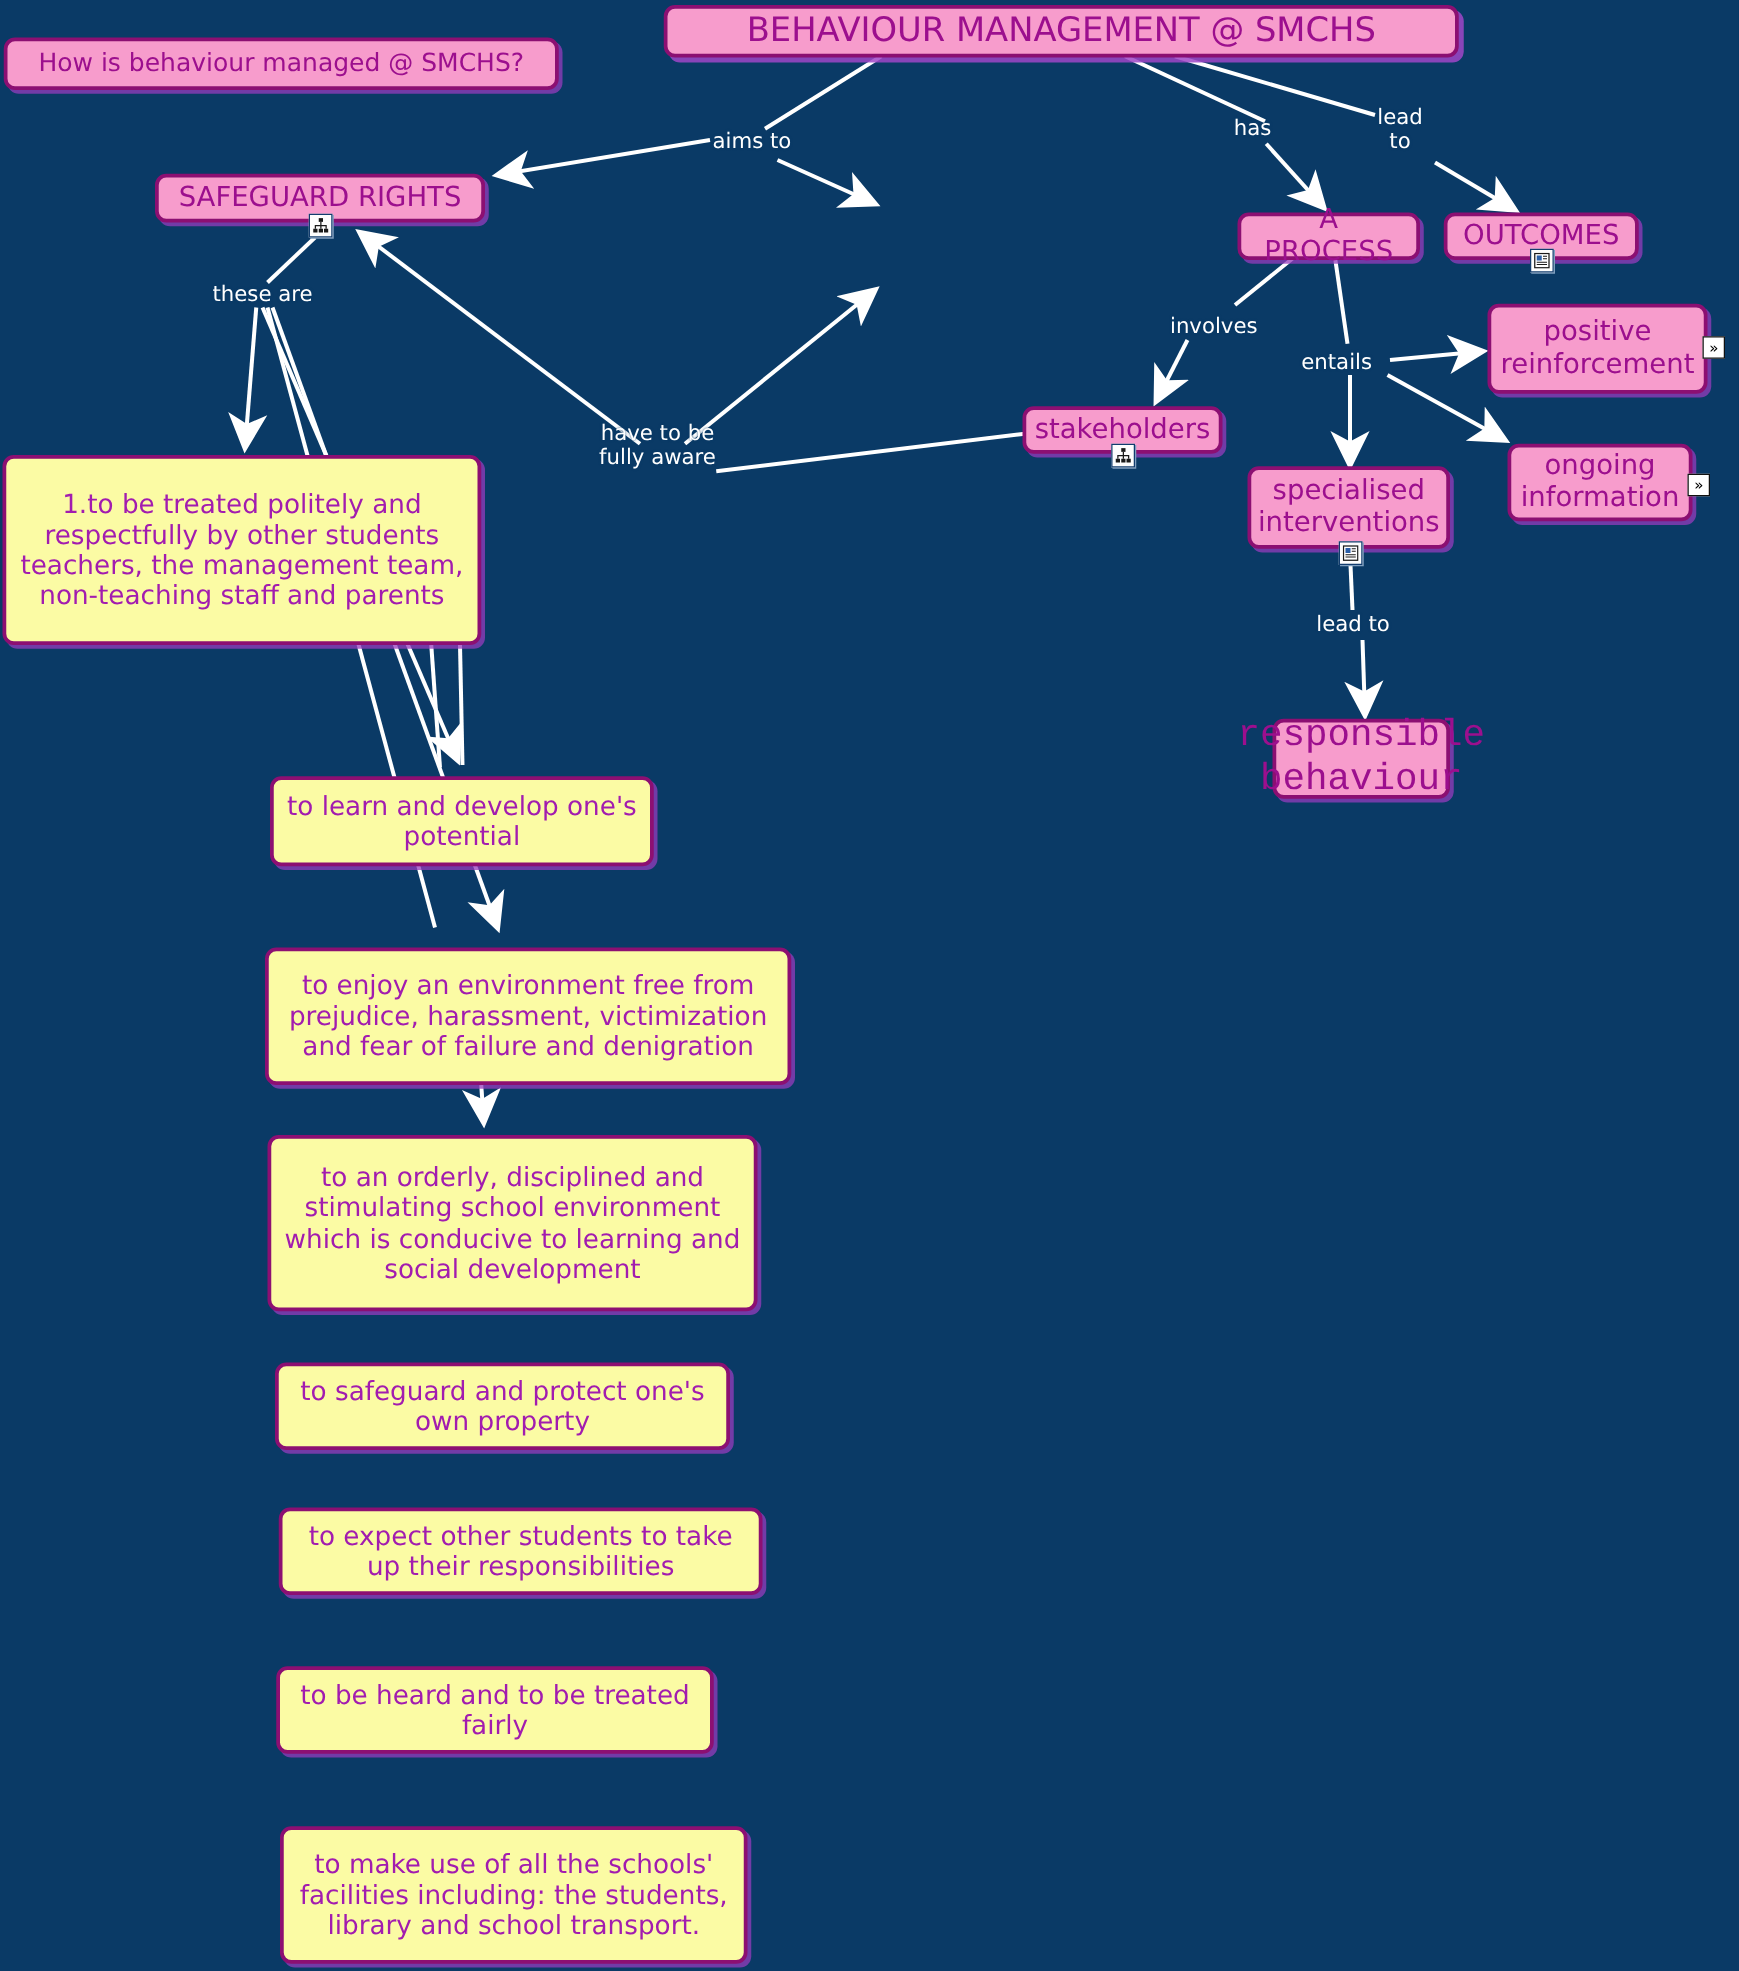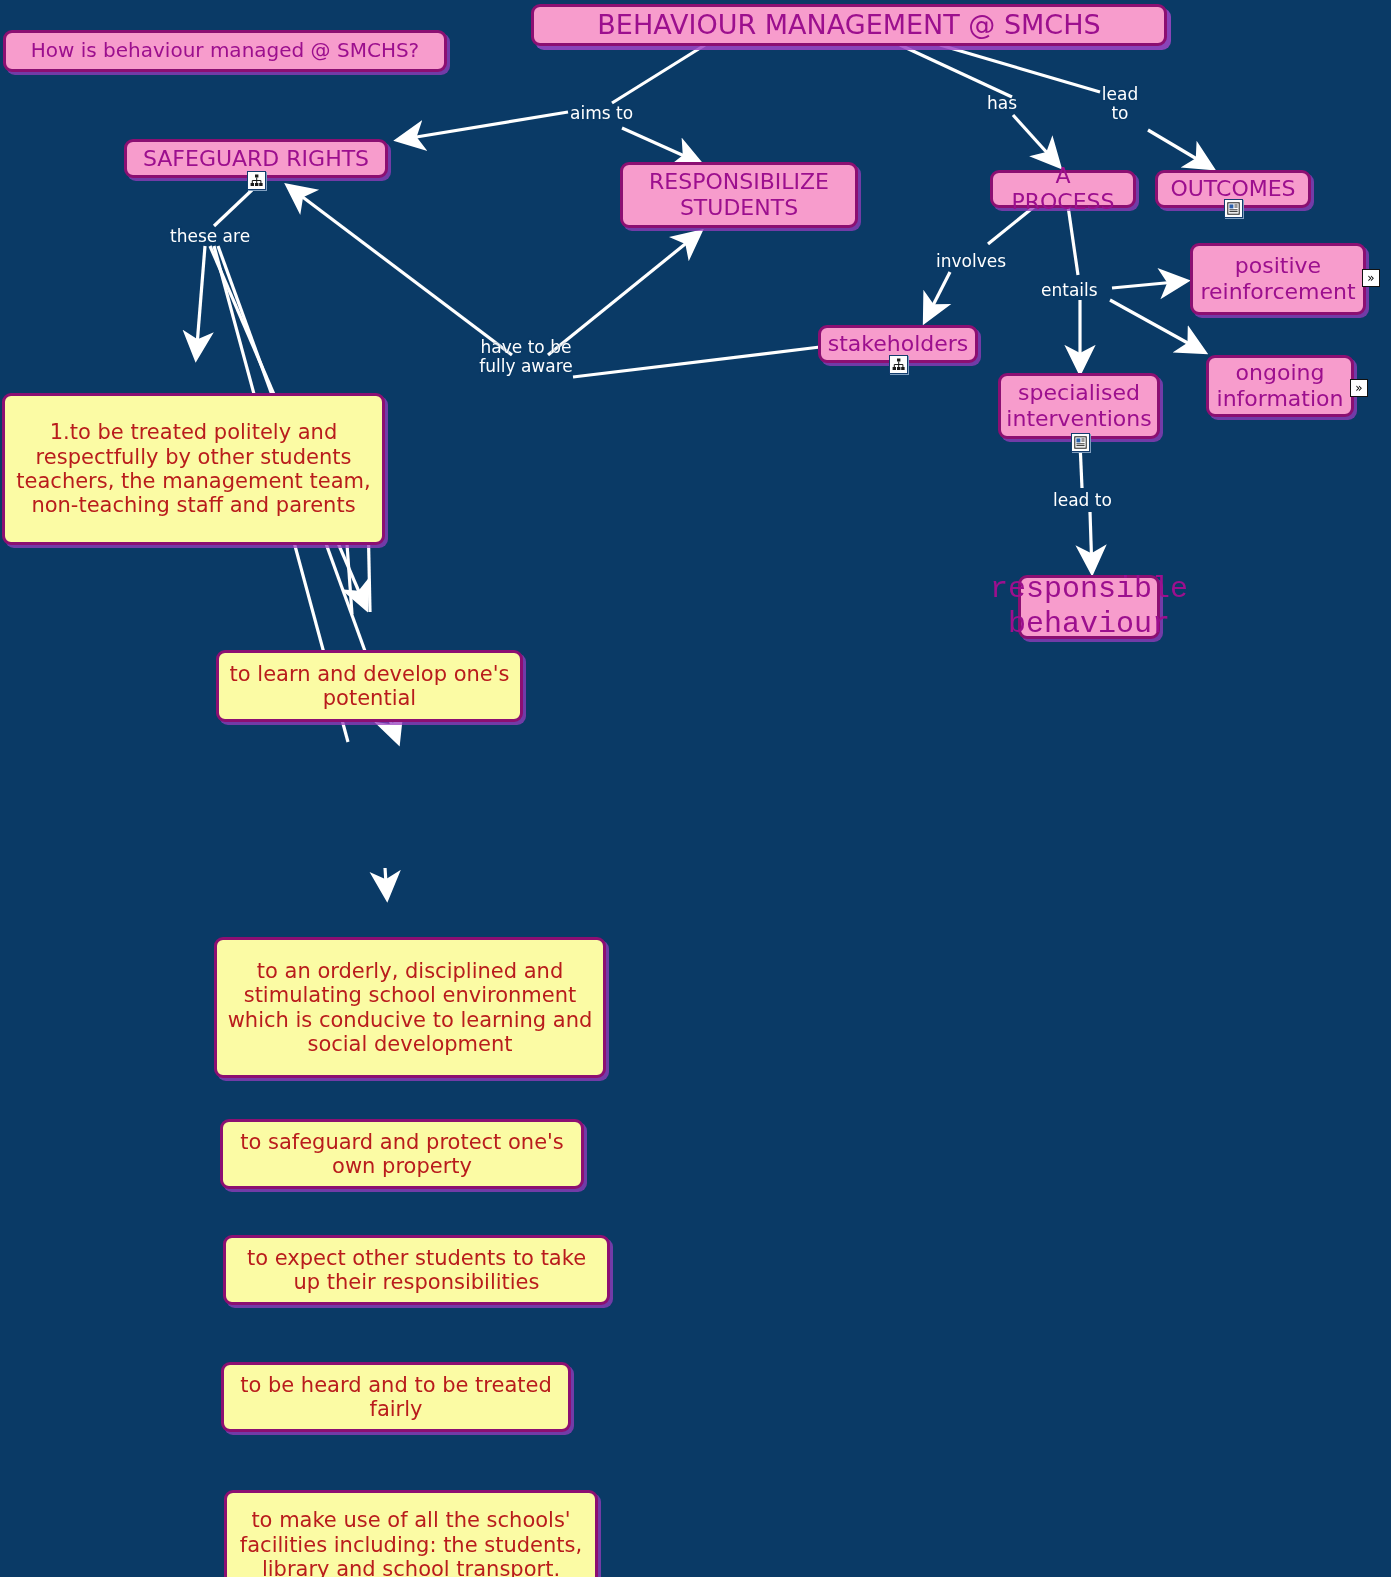--- a/index.html
+++ b/index.html
@@ -35,22 +35,21 @@
     line-height: 1.16;
     padding: 4px 10px;
     z-index: 3;
   }
   .concept {
     background: #f79ccc;
     color: #9c0f8e;
   }
   .detail {
     background: #fbfba4;
-    color: #b91c1c;
-    margin-top: 29px;
+    color: #a21caf;
   }
   .title-node {
     background: #f79ccc;
     color: #9c0f8e;
     border: 3px solid #8c0f72;
     box-shadow: 4px 4px 0 rgba(160, 70, 200, 0.85);
   }
   .linklabel {
     position: absolute;
     color: #ffffff;
@@ -166,23 +165,20 @@
   <div class="icon-badge" style="left:247px; top:171px;">
     <svg width="13" height="13" viewBox="0 0 13 13">
         <rect x="5" y="0.5" width="3.4" height="3" fill="#1a1a1a"></rect>
         <rect x="0.6" y="9" width="3.4" height="3" fill="#1a1a1a"></rect>
         <rect x="5" y="9" width="3.4" height="3" fill="#1a1a1a"></rect>
         <rect x="9.2" y="9" width="3.4" height="3" fill="#1a1a1a"></rect>
         <path d="M6.7,3.5 L6.7,6.5 M2.3,9 L2.3,6.5 L10.9,6.5 L10.9,9 M6.7,6.5 L6.7,9" stroke="#1a1a1a" stroke-width="1" fill="none"></path>
       </svg>
   </div>
 
-  <div class="node concept" style="left:620px; top:162px; width:238px; height:66px; font-size:22px;">
-    <span>RESPONSIBILIZE STUDENTS</span>
-  </div>
 
   <div class="node concept" style="left:990px; top:170px; width:146px; height:38px; font-size:22px;">
     <span>A PROCESS</span>
   </div>
 
   <div class="node concept" style="left:1155px; top:170px; width:156px; height:38px; font-size:22px;">
     <span>OUTCOMES</span>
   </div>
   <div class="icon-badge" style="left:1224px; top:199px;">
     <svg width="13" height="13" viewBox="0 0 13 13">
@@ -231,20 +227,23 @@
   </div>
 
   <div class="node detail" style="left:2px; top:364px; width:383px; height:152px; font-size:21px;">
     <span>1.to be treated politely and respectfully by other students teachers, the management team, non-teaching staff and parents</span>
   </div>
 
   <div class="node detail" style="left:216px; top:621px; width:307px; height:72px; font-size:21px;">
     <span>to learn and develop one's potential</span>
   </div>
 
+  <div class="node detail" style="left:212px; top:758px; width:421px; height:110px; font-size:21px;">
+    <span>to enjoy an environment free from prejudice, harassment, victimization and fear of failure and denigration</span>
+  </div>
 
   <div class="node detail" style="left:214px; top:908px; width:392px; height:141px; font-size:21px;">
     <span>to an orderly, disciplined and stimulating school environment which is conducive to learning and social development</span>
   </div>
 
   <div class="node detail" style="left:220px; top:1090px; width:364px; height:70px; font-size:21px;">
     <span>to safeguard and protect one's own property</span>
   </div>
 
   <div class="node detail" style="left:223px; top:1206px; width:387px; height:70px; font-size:21px;">

